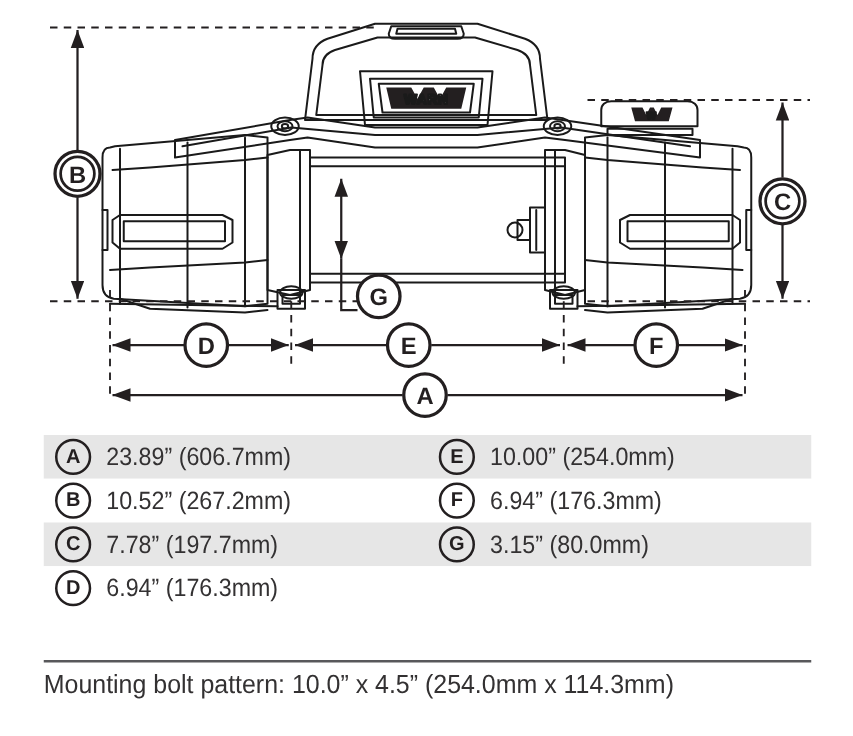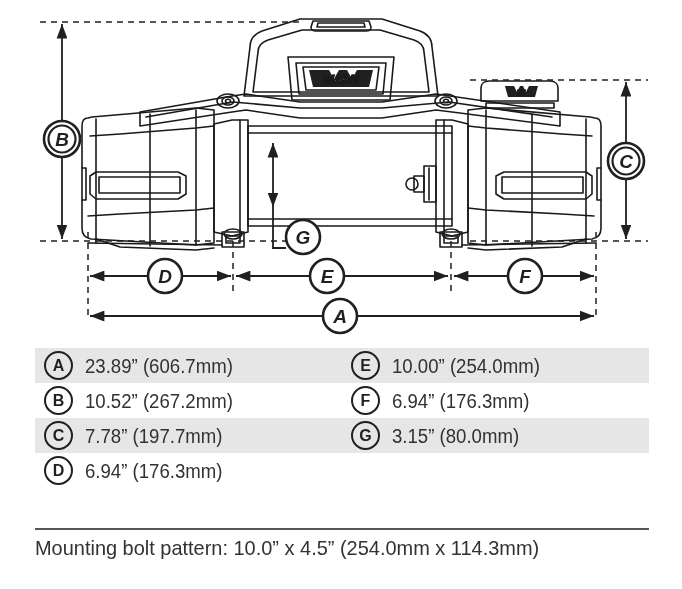--- a/index.html
+++ b/index.html
@@ -21,21 +21,20 @@
     background: #ffffff;
   }
 
   
   #diagram-area {
     position: absolute;
     left: 0;
     top: 0;
     width: 584px;
     height: 338px;
-    font-style: italic;
   }
   #diagram-svg {
     display: block;
   }
 
   
   #dimension-table {
     position: absolute;
     left: 35px;
     top: 348px;

